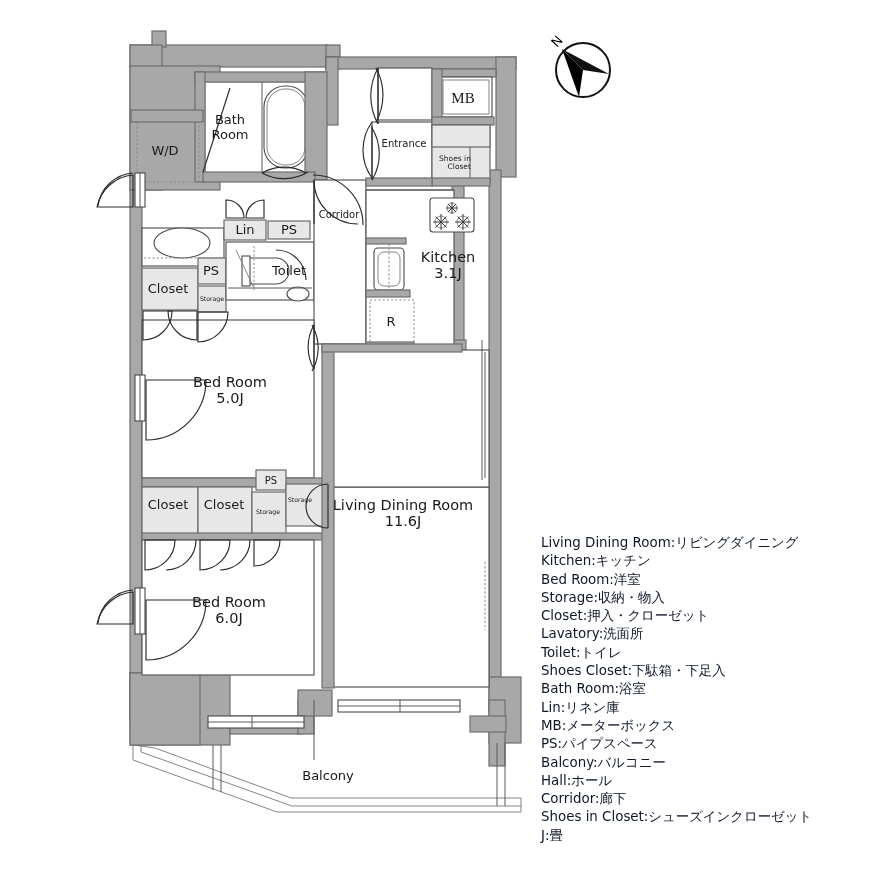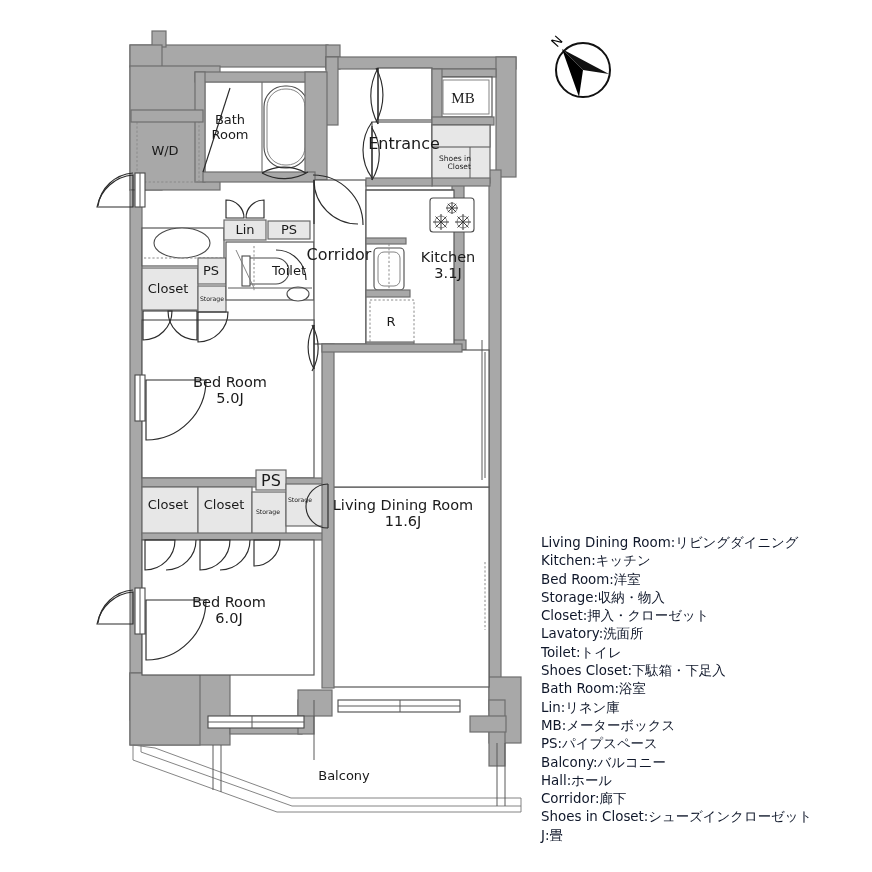--- a/index.html
+++ b/index.html
@@ -6,21 +6,21 @@
   body{width:872px;height:872px;position:relative;overflow:hidden;
        font-family:"DejaVu Sans","Liberation Sans",sans-serif;color:#1a1a1a;}
 
   #plan{position:absolute;left:0;top:0;width:872px;height:872px;}
 
   .lbl{position:absolute;white-space:nowrap;line-height:1.12;text-align:center;
        transform:translate(-50%,-50%);color:#1a1a1a;}
   .lbl.room{font-size:14.5px;}
   .lbl.room .sz{display:block;font-size:14.5px;}
   .lbl.mid{font-size:13px;}
-  .lbl.sm{font-size:16px;}
+  .lbl.sm{font-size:10px;}
   .lbl.xs{font-size:7.5px;text-align:right;}
   .lbl.tiny{font-size:6.2px;}
   .lbl.big{font-size:15px;}
 
   #legend{position:absolute;left:541px;top:534px;width:330px;
           font-size:13.4px;line-height:1.365;color:#0f172a;}
   #legend div{white-space:nowrap;}
 
   #compass{position:absolute;left:541px;top:28px;width:80px;height:80px;}
 </style>
@@ -274,38 +274,38 @@
     <path class="drw" d="M372,128 A50,50 0 0 1 372,180"></path>
   </g>
 </svg>
 
 <div id="labels">
   <div class="lbl mid" style="left:230px;top:128px;"><span>Bath</span><br><span>Room</span></div>
   <div class="lbl mid" style="left:165px;top:151px;">W/D</div>
   <div class="lbl sm" style="left:404px;top:144px;">Entrance</div>
   <div class="lbl big" style="left:463px;top:98px;font-family:Liberation Serif, serif;">MB</div>
   <div class="lbl xs" style="left:455px;top:163px;"><span>Shoes in</span><br><span>Closet</span></div>
-  <div class="lbl sm" style="left:339px;top:215px;margin-top:40px;">Corridor</div>
+  <div class="lbl sm" style="left:339px;top:215px;">Corridor</div>
   <div class="lbl mid" style="left:245px;top:230px;">Lin</div>
   <div class="lbl mid" style="left:289px;top:230px;">PS</div>
   <div class="lbl mid" style="left:211px;top:271px;">PS</div>
   <div class="lbl mid" style="left:289px;top:271px;">Toilet</div>
   <div class="lbl mid" style="left:168px;top:289px;">Closet</div>
   <div class="lbl tiny" style="left:212px;top:299px;">Storage</div>
   <div class="lbl room" style="left:448px;top:265px;"><span>Kitchen</span><span class="sz">3.1J</span></div>
   <div class="lbl mid" style="left:391px;top:322px;">R</div>
   <div class="lbl room" style="left:230px;top:390px;"><span>Bed Room</span><span class="sz">5.0J</span></div>
   <div class="lbl mid" style="left:168px;top:505px;">Closet</div>
   <div class="lbl mid" style="left:224px;top:505px;">Closet</div>
   <div class="lbl sm" style="left:271px;top:481px;">PS</div>
   <div class="lbl tiny" style="left:268px;top:512px;">Storage</div>
   <div class="lbl tiny" style="left:300px;top:500px;">Storage</div>
   <div class="lbl room" style="left:403px;top:513px;"><span>Living Dining Room</span><span class="sz">11.6J</span></div>
   <div class="lbl room" style="left:229px;top:610px;"><span>Bed Room</span><span class="sz">6.0J</span></div>
-  <div class="lbl mid" style="left:344px;top:776px;">Balcony</div>
+  <div class="lbl mid" style="left:328px;top:776px;">Balcony</div>
 </div>
 
 <svg id="compass" viewBox="0 0 80 80">
   <circle cx="42" cy="42" r="27" fill="#ffffff" stroke="#111" stroke-width="2"></circle>
   <polygon points="42,42 21,21 38,69" fill="#000"></polygon>
   <polygon points="42,42 21,21 68,46" fill="#111"></polygon>
   <text x="16" y="20" font-family="DejaVu Sans, sans-serif" font-size="13" fill="#000" transform="rotate(-48 16 20)">N</text>
 </svg>
 
 <div id="legend">

